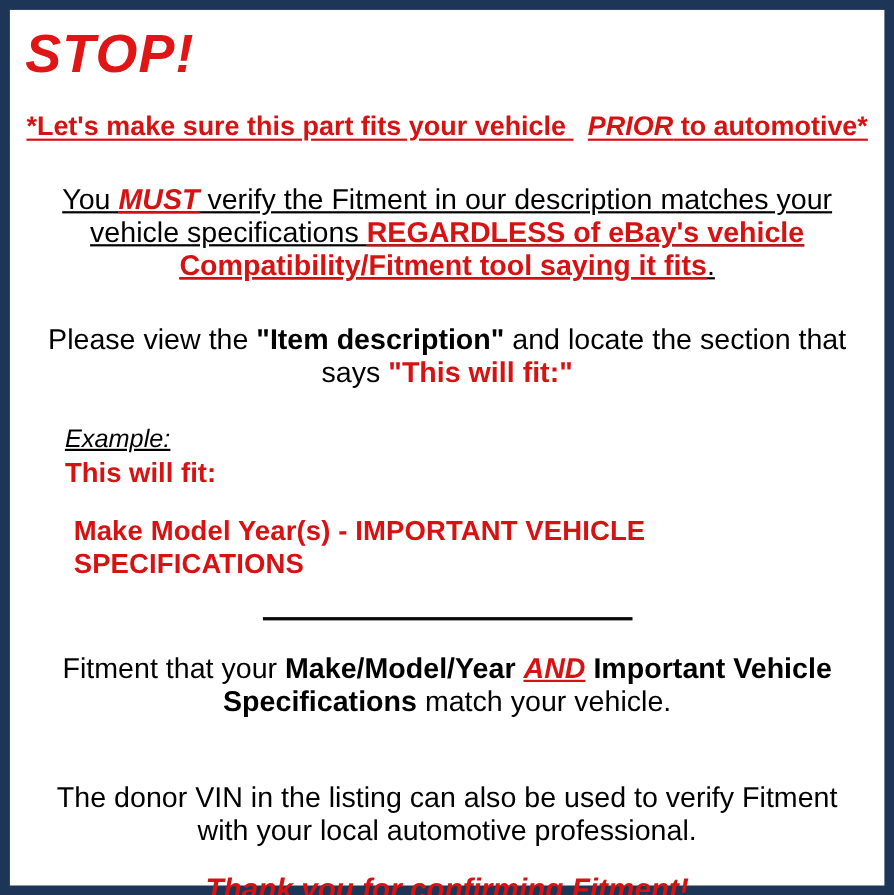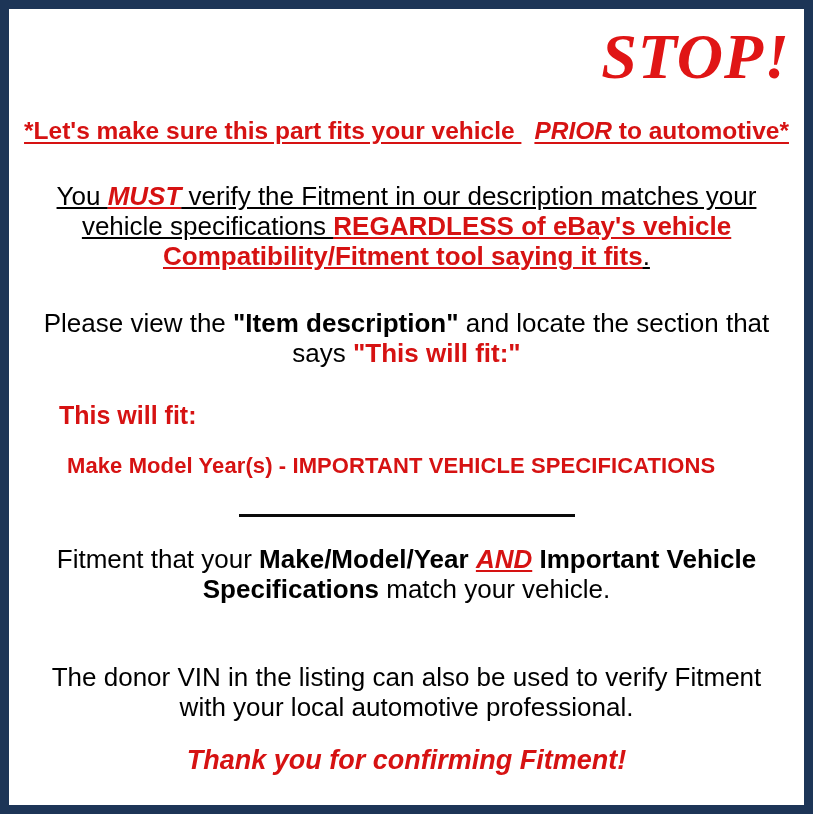--- a/index.html
+++ b/index.html
@@ -30,26 +30,25 @@
     box-sizing: border-box;
     display: block;
     text-align: center;
   }
 
   
   #stop-heading {
     color: #e01515;
     font-weight: bold;
     font-style: italic;
-    font-size: 64px;
+    font-size: 49px;
     line-height: 1;
     letter-spacing: 1px;
     margin: 16px 0 0 0;
-    text-align: right;
-    font-family: Liberation Serif, serif;
+    text-align: left;
   }
 
   
   #tagline {
     color: #d61212;
     font-weight: bold;
     font-size: 24.5px;
     line-height: 1.15;
     text-decoration: underline;
     text-underline-offset: 3px;
@@ -108,21 +107,21 @@
   #example-fitline {
     color: #d61212;
     font-weight: bold;
     font-size: 25px;
     line-height: 1.25;
     margin: 2px 0 12px 0;
   }
   #example-spec {
     color: #d61212;
     font-weight: bold;
-    font-size: 22px;
+    font-size: 25px;
     line-height: 1.2;
     margin: 22px 0 0 8px;
     letter-spacing: 0.1px;
   }
 
   
   #divider-wrap {
     margin-top: 26px;
     height: 12px;
     text-align: center;
@@ -160,20 +159,21 @@
 
     <p id="para-must" class="para">
       <span>You </span><span class="red-bi-u">MUST</span><span> verify the Fitment in our description matches your vehicle specifications </span><span class="red-b-u">REGARDLESS of eBay's vehicle Compatibility/Fitment tool saying it fits</span><span>.</span>
     </p>
 
     <p id="para-itemdesc" class="para">
       <span>Please view the </span><span class="b">"Item description"</span><span> and locate the section that says </span><span class="red-b">"This will fit:"</span>
     </p>
 
     <div id="example-block">
+      <div id="example-label">Example:</div>
       <div id="example-fitline">This will fit:</div>
       <div id="example-spec">Make Model Year(s) - IMPORTANT VEHICLE SPECIFICATIONS</div>
     </div>
 
     <div id="divider-wrap">
       <span id="divider"></span>
     </div>
 
     <p id="para-confirm" class="para">
       <span>Fitment that your </span><span class="b">Make/Model/Year</span> <span class="red-bi-u">AND</span> <span class="b">Important Vehicle Specifications</span><span> match your vehicle.</span>

